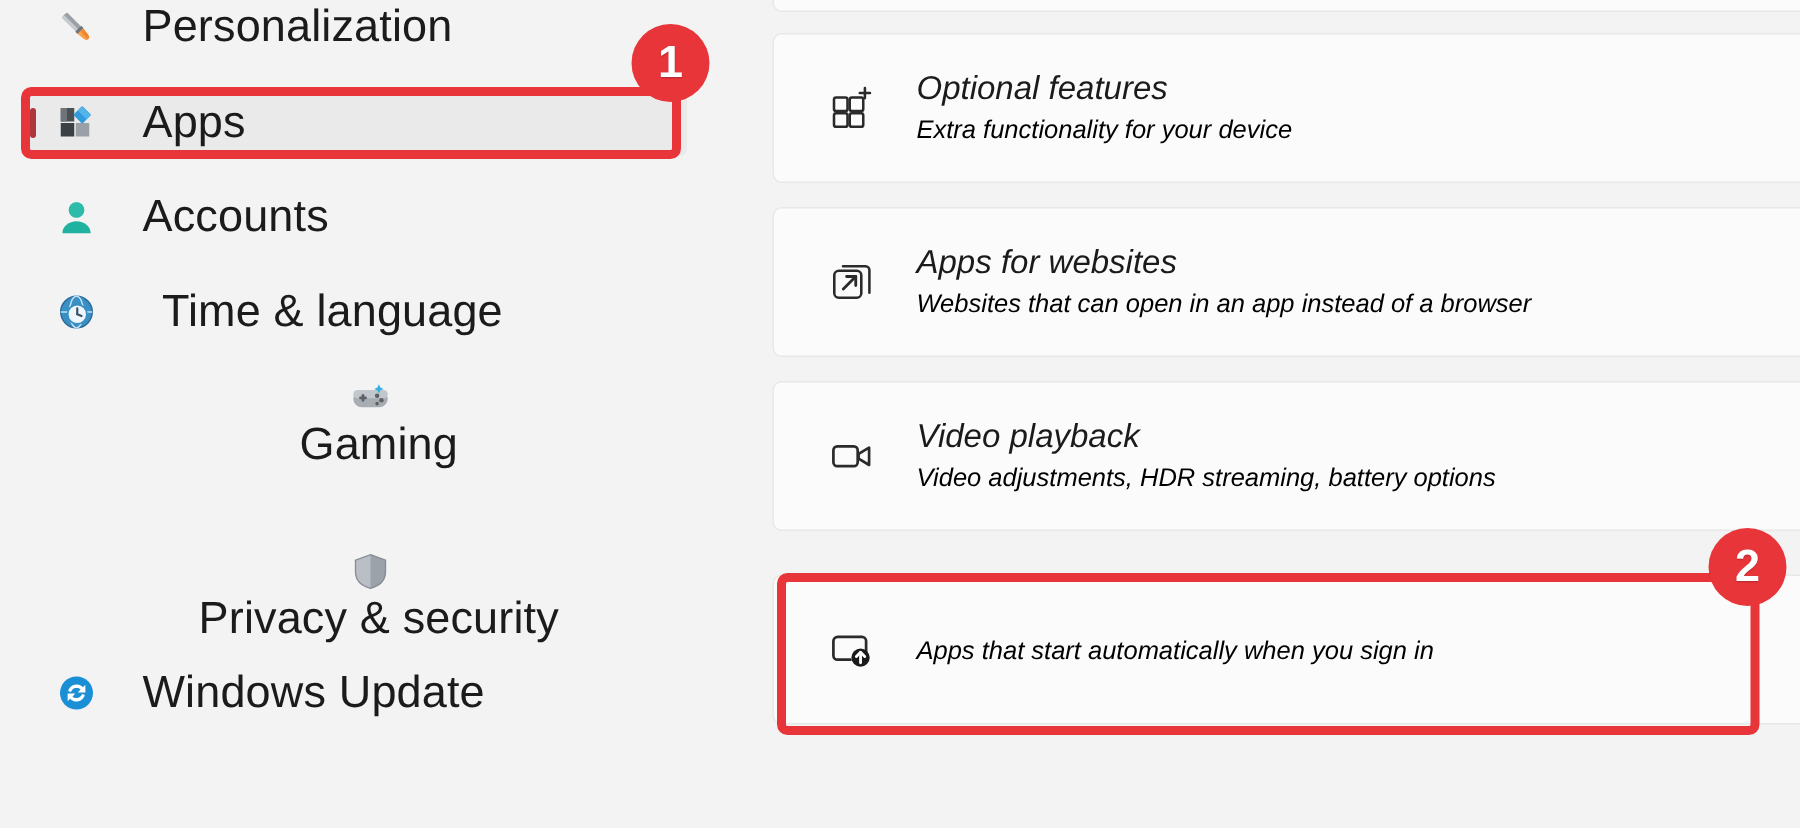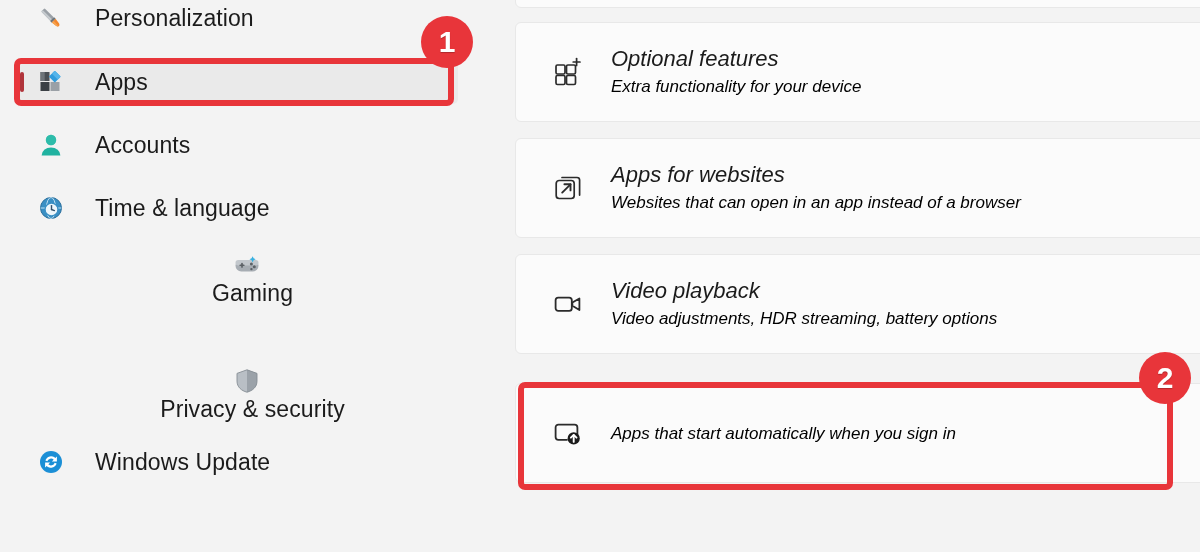--- a/index.html
+++ b/index.html
@@ -45,21 +45,21 @@
     width: 30px;
     height: 30px;
     margin-left: 18px;
     display: flex;
     align-items: center;
     justify-content: center;
     flex: 0 0 30px;
   }
   .nav-item .nav-label {
     margin-left: 29px;
-    font-size: 23px;
+    font-size: 30px;
     color: #1b1b1b;
     letter-spacing: 0.1px;
     white-space: nowrap;
   }
   .nav-item.selected {
     background: #eaeaea;
   }
   .nav-item.selected .sel-pill {
     position: absolute;
     left: 2px;
@@ -194,21 +194,21 @@
           <rect x="3.5" y="4" width="4.2" height="9" fill="#6e7479"></rect>
           <g transform="rotate(45 17.8 8.6)">
             <rect x="13.6" y="4.4" width="8.4" height="8.4" rx="0.8" fill="#2f9bdc"></rect>
             <rect x="13.6" y="4.4" width="8.4" height="4.2" rx="0.8" fill="#54b4ea"></rect>
           </g>
         </svg>
       </span>
       <span class="nav-label">Apps</span>
     </div>
 
-    <div class="nav-item" style="top:186px;">
+    <div class="nav-item" style="top:186px;gap:13px;">
       <span class="nav-icon">
         <svg width="28" height="28" viewBox="0 0 28 28">
           <circle cx="14" cy="14" r="10.5" fill="#3a8fc4"></circle>
           <circle cx="14" cy="14" r="10.5" fill="none" stroke="#2c6f9c" stroke-width="1"></circle>
           <ellipse cx="14" cy="14" rx="4.6" ry="10.5" fill="none" stroke="#bfe0f2" stroke-width="1"></ellipse>
           <line x1="3.5" y1="14" x2="24.5" y2="14" stroke="#bfe0f2" stroke-width="1"></line>
           <circle cx="14.5" cy="15.5" r="6.4" fill="#eef6fb" stroke="#3a8fc4" stroke-width="1.2"></circle>
           <line x1="14.5" y1="15.5" x2="14.5" y2="11.6" stroke="#34516b" stroke-width="1.4" stroke-linecap="round"></line>
           <line x1="14.5" y1="15.5" x2="17.4" y2="16.6" stroke="#34516b" stroke-width="1.4" stroke-linecap="round"></line>
         </svg>

